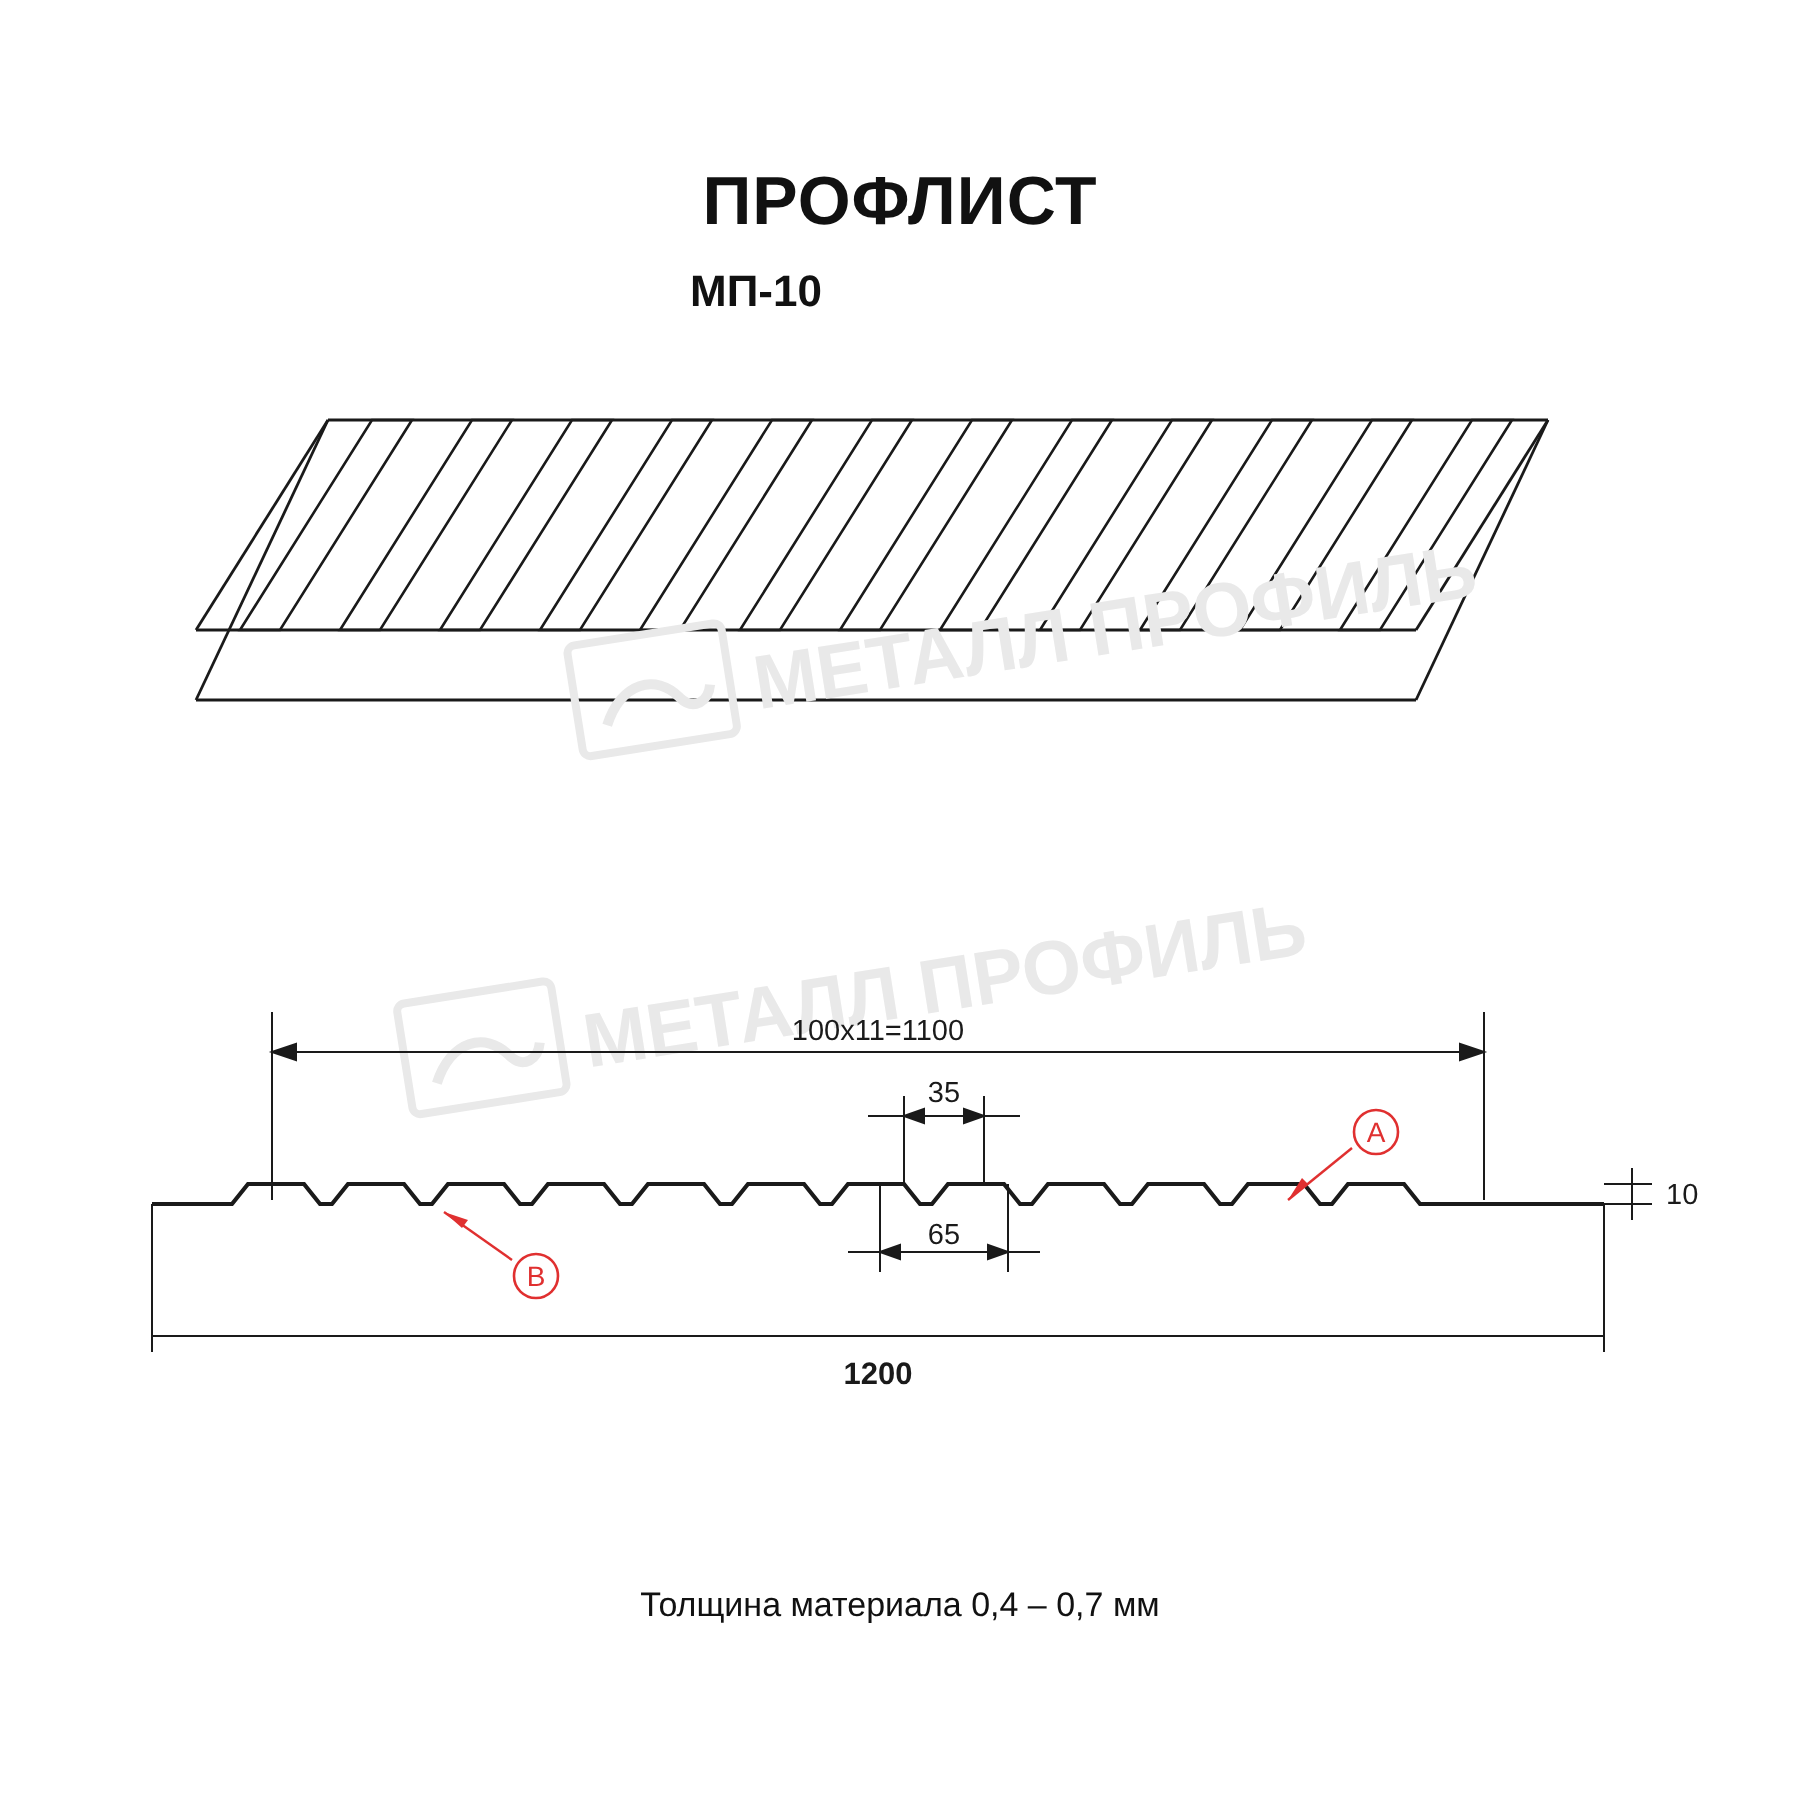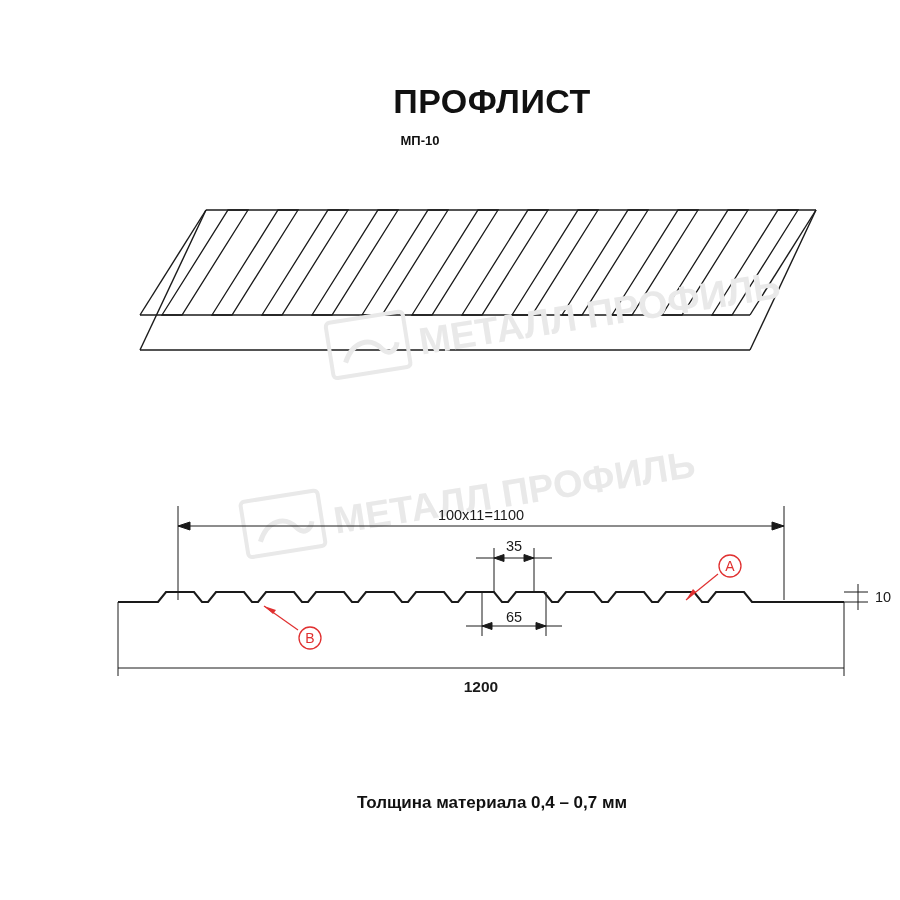--- a/index.html
+++ b/index.html
@@ -11,51 +11,50 @@
     width: 900px;
     height: 900px;
     position: relative;
     font-family: "Liberation Sans", sans-serif;
     color: #1a1a1a;
     overflow: hidden;
   }
   .page {
     position: absolute;
     inset: 0;
-    margin-left: 42px;
   }
   .title {
     position: absolute;
     top: 82px;
     left: 0;
     width: 900px;
     text-align: center;
     font-size: 34px;
     font-weight: bold;
     letter-spacing: 0.5px;
     color: #111;
   }
   .subtitle {
     position: absolute;
     top: 133px;
     left: 0;
     width: 756px;
     text-align: center;
-    font-size: 13px;
+    font-size: 22px;
     font-weight: bold;
     color: #111;
   }
   .footer-note {
     position: absolute;
     top: 793px;
     left: 0;
     width: 900px;
     text-align: center;
     font-size: 17px;
-    font-weight: bold;
+    font-weight: normal;
     color: #111;
   }
   .drawing-top {
     position: absolute;
     top: 175px;
     left: 60px;
     width: 790px;
     height: 235px;
   }
   .drawing-bottom {

